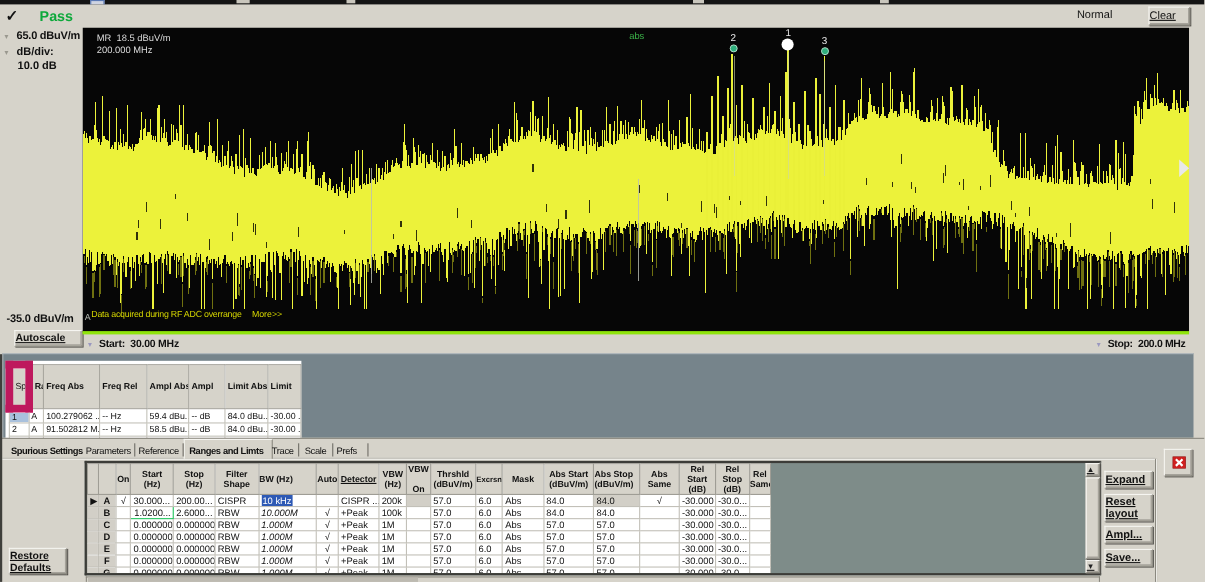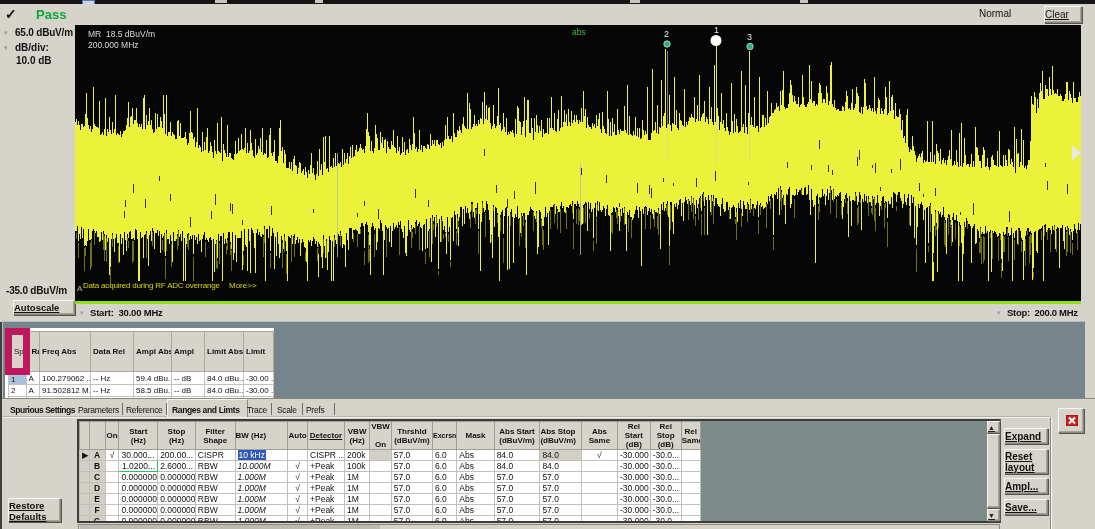--- a/index.html
+++ b/index.html
@@ -56,21 +56,21 @@
 <div class="ab" style="left:997px;top:309px;font-size:7px;color:#9a98c0;">▾</div>
 <div class="ab b3" style="left:1007px;top:307px;font-size:9.5px;color:#111;white-space:nowrap;letter-spacing:-0.3px;">Stop:&nbsp; 200.0 MHz</div>
 <div class="ab" style="left:2px;top:321px;width:1083px;height:77px;background:#76848b;border-top:1px solid #b6bcc0;border-left:1px solid #b6bcc0;"></div>
 <div class="ab" style="left:0;top:322px;width:2px;height:207px;background:#3f3f3b;z-index:5;"></div>
 <table class="ab" style="left:5px;top:328px;width:265px;background:#fff;border:1px solid #8f8f88;font-size:8px;color:#111;table-layout:fixed;">
     <tbody>
       <tr style="height:13px;background:#d6d3ca;">
         <td style="width:17.5px;border:7px solid #be185d;font-weight:normal;padding:12px 2px;white-space:nowrap;overflow:hidden;">Spu</td>
         <td style="width:13.5px;border:1px solid #a9a79f;font-weight:bold;padding:0 2px;white-space:nowrap;overflow:hidden;">Ra</td>
         <td style="width:51px;border:1px solid #a9a79f;font-weight:bold;padding:0 2px;white-space:nowrap;overflow:hidden;">Freq Abs</td>
-        <td style="width:43px;border:1px solid #a9a79f;font-weight:bold;padding:0 2px;white-space:nowrap;overflow:hidden;">Data Rel</td>
+        <td style="width:43px;border:1px solid #a9a79f;font-weight:bold;padding:0 2px;white-space:nowrap;overflow:hidden;">Freq Rel</td>
         <td style="width:38px;border:1px solid #a9a79f;font-weight:bold;padding:0 2px;white-space:nowrap;overflow:hidden;">Ampl Abs</td>
         <td style="width:33px;border:1px solid #a9a79f;font-weight:bold;padding:0 2px;white-space:nowrap;overflow:hidden;">Ampl</td>
         <td style="width:39px;border:1px solid #a9a79f;font-weight:bold;padding:0 2px;white-space:nowrap;overflow:hidden;">Limit Abs</td>
         <td style="width:30px;border:1px solid #a9a79f;font-weight:bold;padding:0 2px;white-space:nowrap;overflow:hidden;">Limit</td>
       </tr>
       <tr style="height:12px;">
         <td style="border:1px solid #c4c2ba;background:#a9c1dd;padding:0 2px;white-space:nowrap;overflow:hidden;">1</td>
         <td style="border:1px solid #c4c2ba;background:#fff;padding:0 2px;white-space:nowrap;overflow:hidden;">A</td>
         <td style="border:1px solid #c4c2ba;background:#fff;padding:0 2px;white-space:nowrap;overflow:hidden;">100.279062 ..</td>
         <td style="border:1px solid #c4c2ba;background:#fff;padding:0 2px;white-space:nowrap;overflow:hidden;">-- Hz</td>

